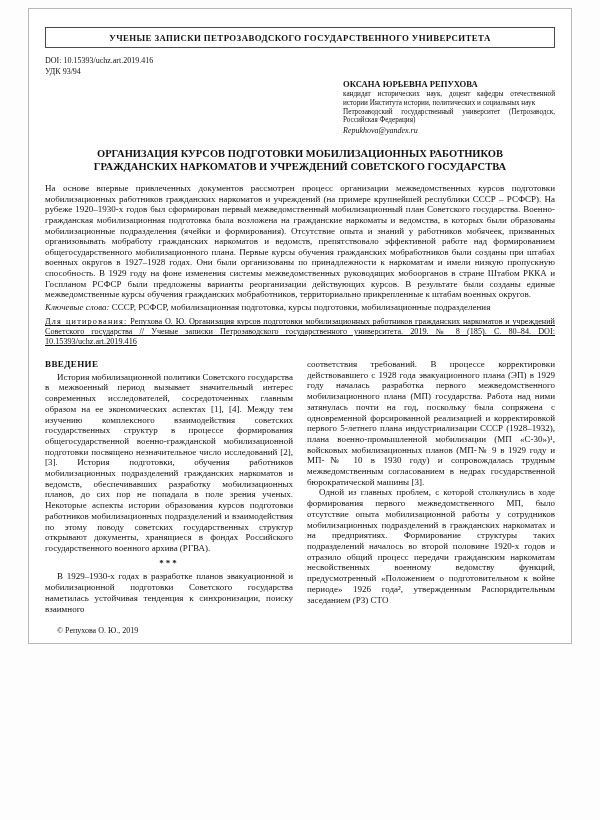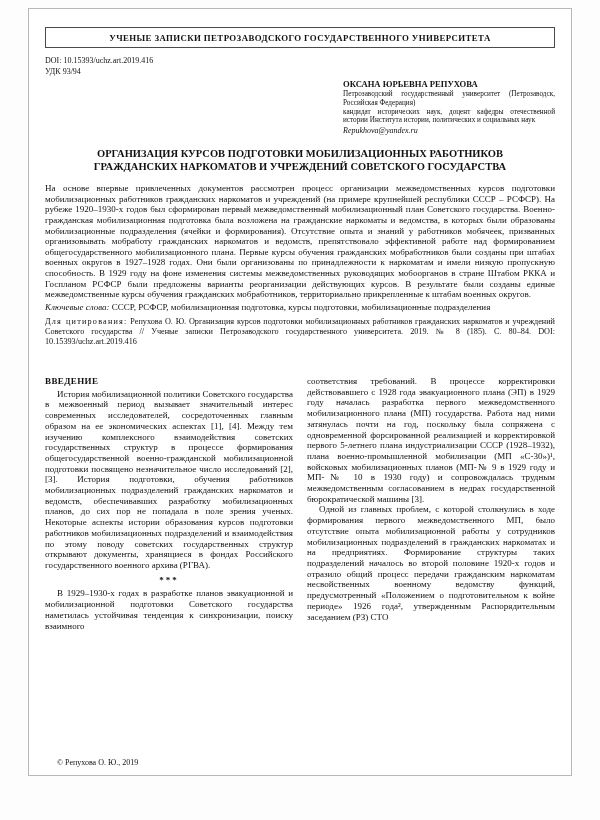--- a/index.html
+++ b/index.html
@@ -7,21 +7,21 @@
   body {
     width: 600px; height: 820px;
     background: #fdfdfd;
     font-family: "Liberation Serif", "DejaVu Serif", serif;
     color: #111;
     position: relative;
     overflow: hidden;
   }
   .page {
     position: absolute; left: 28px; top: 8px;
-    width: 544px; height: 768px;
+    width: 544px; height: 636px;
     background: #fff;
     border: 1px solid #b8b8b8;
     padding: 18px 16px 20px;
   }
   .header-box {
     border: 1px solid #4a4a4a;
     text-align: center;
     font-weight: bold;
     font-size: 8.8px;
     letter-spacing: .4px;
@@ -45,23 +45,23 @@
   .author-email { font-style: italic; font-size: 8px; margin-top: 1px; }
   .title {
     font-size: 10.5px; font-weight: bold;
     text-align: center;
     margin: 13px 10px 0;
     line-height: 12.5px;
   }
   .abstract { font-size: 9px; line-height: 10.6px; text-align: justify; margin: 10px 0 0; }
   .kw { font-size: 9px; line-height: 10.6px; text-align: justify; margin: 2px 0 5px; }
   .kw-label { font-style: italic; }
-  .citation { font-size: 8.2px; line-height: 9.9px; text-align: justify; margin: 5px 0 0; }
+  .citation { font-size: 8.2px; line-height: 9.9px; text-align: justify; margin: 5px 0 0; text-decoration: underline; }
   .spaced { letter-spacing: 1.2px; }
-  .columns { display: flex; gap: 14px; margin-top: 29px; }
+  .columns { display: flex; gap: 14px; margin-top: 12px; }
   .col { flex: 1; min-width: 0; font-size: 9px; line-height: 10.7px; text-align: justify; }
   .col-heading { font-weight: bold; letter-spacing: .4px; margin: 0 0 2px; }
   .bp { margin: 0; text-indent: 12px; }
   .bp.no-indent { text-indent: 0; }
   .separator { text-align: center; font-weight: bold; letter-spacing: 2px; margin: 4px 0 3px; }
   .footer { position: absolute; left: 16px; bottom: 8px; font-size: 8px; padding-left: 12px; }
 </style>
 </head>
 <body>
 
@@ -72,22 +72,22 @@
   </div>
 
 
   <div class="meta">
     <div>DOI: 10.15393/uchz.art.2019.416</div>
     <div>УДК 93/94</div>
   </div>
 
   <div class="author-block">
     <div class="author-name">ОКСАНА ЮРЬЕВНА РЕПУХОВА</div>
+    <div class="author-aff">кандидат исторических наук, доцент кафедры отечественной истории Института истории, политических и социальных наук</div>
     <div class="author-aff">Петрозаводский государственный университет (Петрозаводск, Российская Федерация)</div>
-    <div class="author-aff">кандидат исторических наук, доцент кафедры отечественной истории Института истории, политических и социальных наук</div>
     <div class="author-email">Repukhova@yandex.ru</div>
   </div>
 
   <h1 class="title">ОРГАНИЗАЦИЯ КУРСОВ ПОДГОТОВКИ МОБИЛИЗАЦИОННЫХ РАБОТНИКОВ ГРАЖДАНСКИХ НАРКОМАТОВ И УЧРЕЖДЕНИЙ СОВЕТСКОГО ГОСУДАРСТВА</h1>
 
   <p class="abstract">На основе впервые привлеченных документов рассмотрен процесс организации межведомственных курсов подготовки мобилизационных работников гражданских наркоматов и учреждений (на примере крупнейшей республики СССР – РСФСР). На рубеже 1920–1930-х годов был сформирован первый межведомственный мобилизационный план Советского государства. Военно-гражданская мобилизационная подготовка была возложена на гражданские наркоматы и ведомства, в которых были образованы мобилизационные подразделения (ячейки и формирования). Отсутствие опыта и знаний у работников мобячеек, призванных организовывать мобработу гражданских наркоматов и ведомств, препятствовало эффективной работе над формированием общегосударственного мобилизационного плана. Первые курсы обучения гражданских мобработников были созданы при штабах военных округов в 1927–1928 годах. Они были организованы по принадлежности к наркоматам и имели низкую пропускную способность. В 1929 году на фоне изменения системы межведомственных руководящих мобоорганов в стране Штабом РККА и Госпланом РСФСР были предложены варианты реорганизации действующих курсов. В результате были созданы единые межведомственные курсы обучения гражданских мобработников, территориально прикрепленные к штабам военных округов.</p>
 
   <p class="kw"><span class="kw-label">Ключевые слова:</span> <span>СССР, РСФСР, мобилизационная подготовка, курсы подготовки, мобилизационные подразделения</span></p>
 
   <p class="citation"><span class="spaced">Для цитирования:</span> <span>Репухова О. Ю. Организация курсов подготовки мобилизационных работников гражданских наркоматов и учреждений Советского государства // Ученые записки Петрозаводского государственного университета. 2019. № 8 (185). С. 80–84. DOI: 10.15393/uchz.art.2019.416</span></p>

